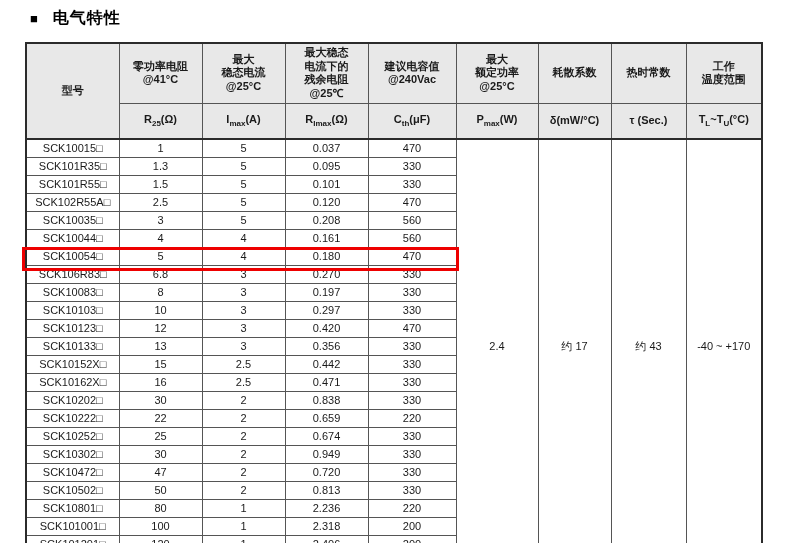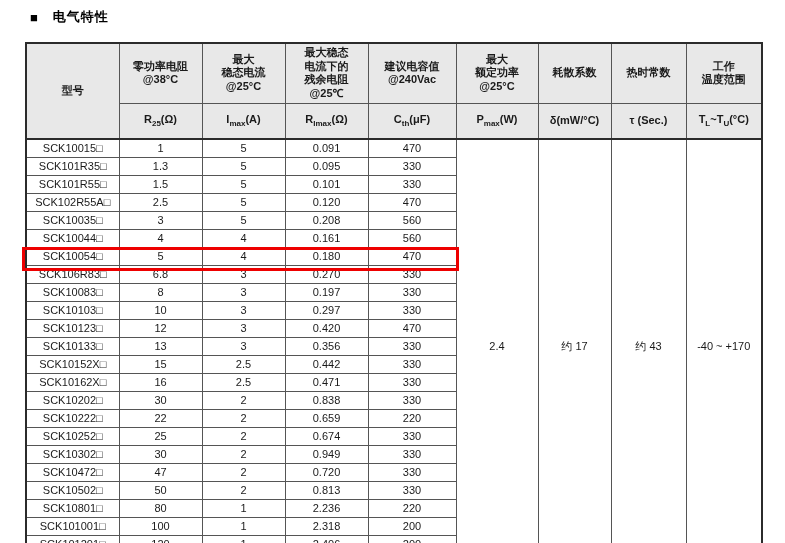--- a/index.html
+++ b/index.html
@@ -10,21 +10,21 @@
     overflow: hidden;
   }
   .page { position: relative; width: 785px; height: 543px; }
 
   .title-row {
     position: absolute; top: 8px; left: 30px;
     display: flex; align-items: center; gap: 15px;
   }
   .bullet { font-size: 13px; color: #000; line-height: 1; }
   .page-title {
-    margin: 0; font-size: 13px; font-weight: bold; color: #000;
+    margin: 0; font-size: 16px; font-weight: bold; color: #000;
     letter-spacing: 1px;
   }
 
   table.spec {
     position: absolute; left: 25px; top: 42px;
     width: 736px;
     border-collapse: collapse;
     table-layout: fixed;
     border: 2px solid #2b2b2b;
   }
@@ -78,21 +78,21 @@
         <col style="width:88px">
         <col style="width:82px">
       <col style="width:73px">
         <col style="width:75px">
         <col style="width:76px">
     </colgroup>
     <thead>
       <tr class="group-row">
         <th rowspan="2">型号</th>
         <th>零功率电阻
-@38°C</th>
+@41°C</th>
         <th>最大
 稳态电流
 @25°C</th>
         <th>最大稳态
 电流下的
 残余电阻
 @25℃</th>
         <th>建议电容值
 @240Vac</th>
         <th>最大
@@ -112,21 +112,21 @@
           <th><span>δ(mW/°C)</span></th>
           <th><span>τ (Sec.)</span></th>
           <th><span>T</span><sub>L</sub><span>~T</span><sub>U</sub><span>(°C)</span></th>
         </tr>
     </thead>
     <tbody id="table-body">
         <tr>
           <td>SCK10015□</td>
           <td>1</td>
           <td>5</td>
-          <td>0.091</td>
+          <td>0.037</td>
           <td>470</td>
           <td rowspan="23" class="merged">2.4</td>
           <td rowspan="23" class="merged">约 17</td>
           <td rowspan="23" class="merged">约 43</td>
           <td rowspan="23" class="merged">-40 ~ +170</td>
         </tr>
         <tr>
           <td>SCK101R35□</td>
           <td>1.3</td>
           <td>5</td>

